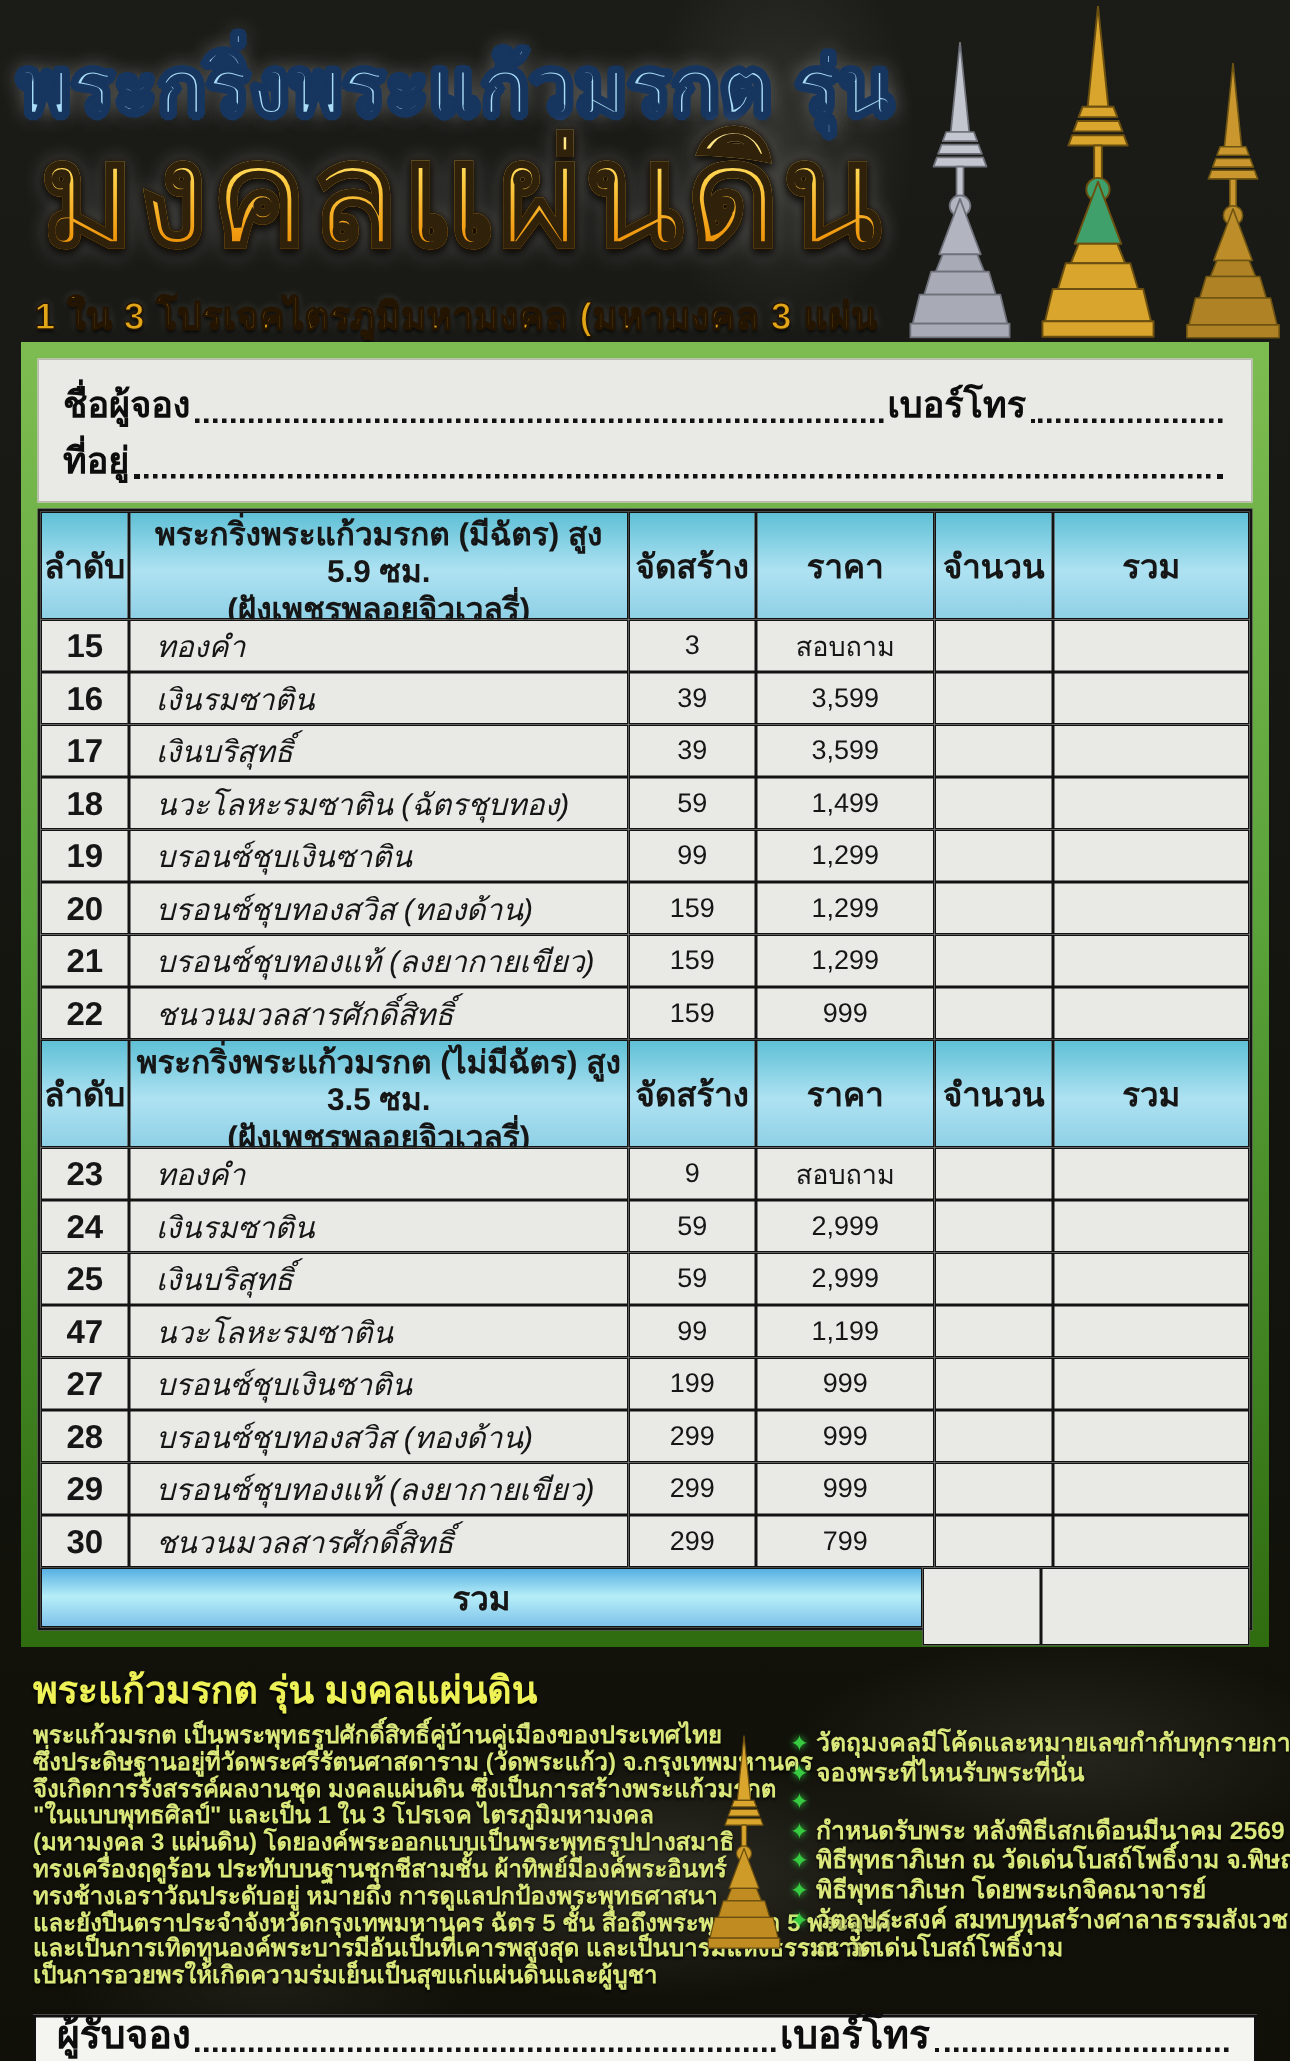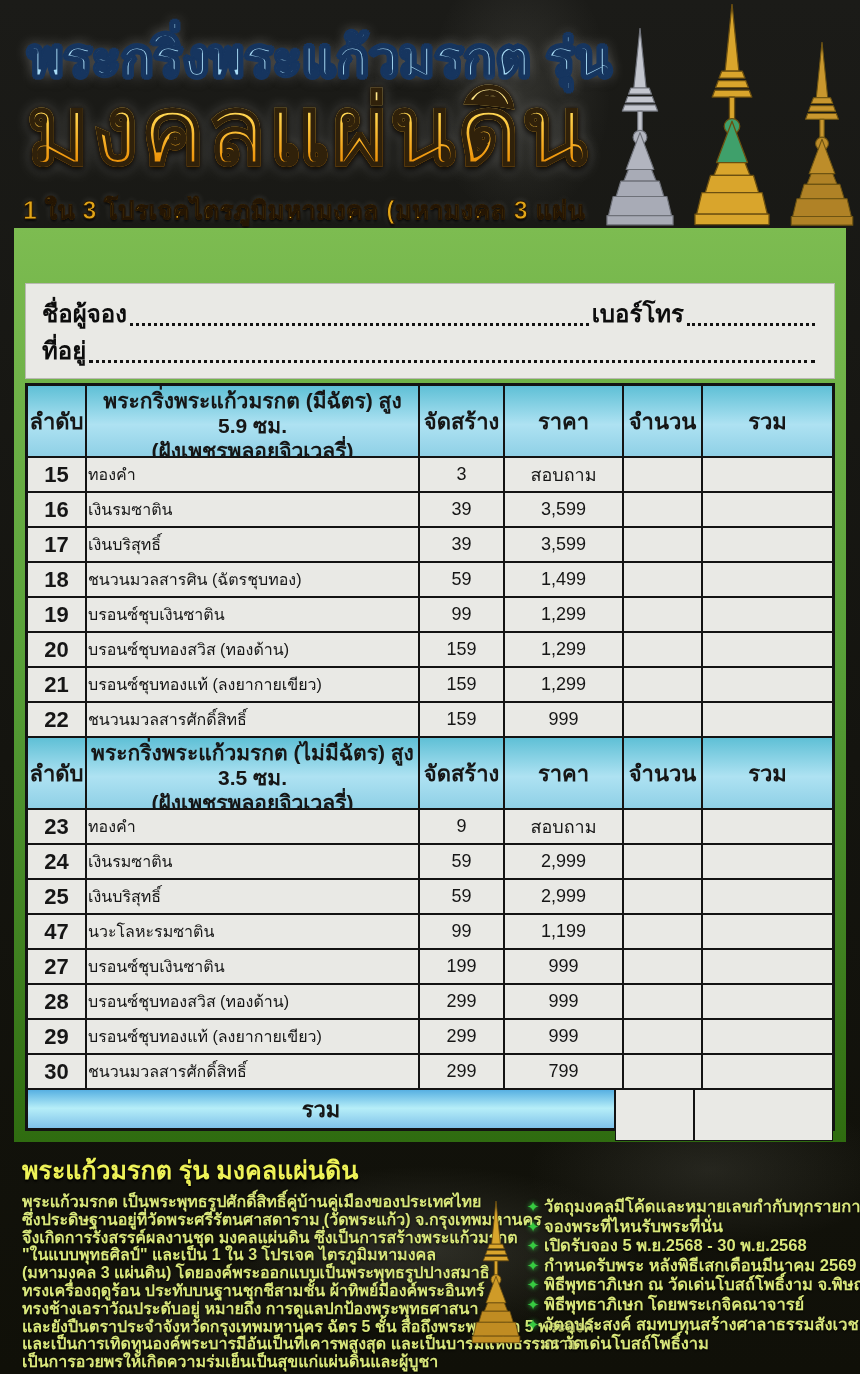--- a/index.html
+++ b/index.html
@@ -11,21 +11,21 @@
       radial-gradient(130px 190px at 520px 90px, rgba(190,190,180,.14), transparent 70%),
       radial-gradient(300px 120px at 430px 1250px, rgba(150,150,140,.22), transparent 70%),
       radial-gradient(260px 110px at 710px 1170px, rgba(120,120,112,.20), transparent 70%),
       radial-gradient(200px 90px at 180px 1320px, rgba(90,90,85,.18), transparent 70%),
       linear-gradient(180deg,#1b1b18 0%, #14140f 55%, #101008 100%);
   }
 
   
   .header { position:relative; height:228px; }
   .title1 {
-    position:absolute; top:16px; left:20px; width:600px; text-align:center;
+    position:absolute; top:16px; left:4px; width:600px; text-align:center;
     font-size:52px; font-weight:bold; letter-spacing:1px;
     color:#a9dcf6;
     -webkit-text-stroke:1.5px #16355f;
     text-shadow:
       -3px 0 0 #16355f, 3px 0 0 #16355f, 0 -3px 0 #16355f, 0 3px 0 #16355f,
       -2px -2px 0 #16355f, 2px 2px 0 #16355f, -2px 2px 0 #16355f, 2px -2px 0 #16355f,
       0 0 14px rgba(255,255,255,.55), 0 5px 8px rgba(0,0,0,.8);
   }
   .title2 {
     position:absolute; top:72px; left:8px; width:600px; text-align:center;
@@ -45,21 +45,21 @@
   .statues { position:absolute; right:4px; top:4px; width:252px; height:224px;
     display:flex; align-items:flex-end; justify-content:space-between; }
   .statues svg { display:block; }
 
   
   .frame {
     position:relative; margin:0 14px; padding:11px;
     background:linear-gradient(180deg,#7dbc51 0%, #5aa23a 45%, #2f6c10 100%);
   }
   .fields {
-    background:#e9e9e5; border:1px solid #b9b9b2; padding:12px 16px 8px; margin-bottom:4px;margin-top:44px;
+    background:#e9e9e5; border:1px solid #b9b9b2; padding:12px 16px 8px; margin-bottom:4px;
   }
   .f-line { display:flex; align-items:flex-end; height:37px; font-size:24px; font-weight:bold; color:#0d0d0d; }
   .dots { border-bottom:3px dotted #121212; margin:0 3px 7px; }
   .dots.grow { flex:1; }
 
   
   .table { border:2px solid #131313; background:#e9e9e5; }
   .t-row { display:flex; }
   .t-cell {
     border:1px solid #131313; background:#e9e9e5; color:#161616;
@@ -67,21 +67,21 @@
   }
   .c1{width:59px}.c2{width:333px}.c3{width:85px}.c4{width:119px}.c5{width:79px}.c6{flex:1}
   .t-head { height:72px; }
   .t-head .t-cell {
     background:linear-gradient(180deg,#5fc0d6 0%, #aee2f2 55%, #8fd0e6 100%);
     font-weight:bold; font-size:22px;
   }
   .t-head .c2 { flex-direction:column; justify-content:space-evenly; font-size:21px; line-height:25px; padding:2px 4px; }
   .t-body { height:35px; }
   .t-body .no { font-weight:bold; font-size:22px; }
-  .t-body .desc { justify-content:flex-start; text-align:left; padding-left:1px; font-size:16px; }
+  .t-body .desc { justify-content:flex-start; text-align:left; padding-left:17px; font-size:20px;font-style:italic; }
   .t-body .num { font-size:18px; }
   .t-sum { height:40px; align-items:flex-start; overflow:visible; }
   .t-sum .merged {
     width:588px; height:40px; font-weight:bold; font-size:22px;
     background:linear-gradient(180deg,#57b0e2 0%, #b6eef8 48%, #7fc2ea 100%);
   }
   .t-sum .protrude { height:52px; position:relative; z-index:3; }
 
   
   .info { position:relative; margin:8px 22px 16px; }
@@ -212,21 +212,21 @@
       <div class="t-row t-body">
         <div class="t-cell c1 no">17</div>
         <div class="t-cell c2 desc">เงินบริสุทธิ์</div>
         <div class="t-cell c3 num">39</div>
         <div class="t-cell c4 num">3,599</div>
         <div class="t-cell c5"></div>
         <div class="t-cell c6"></div>
       </div>
       <div class="t-row t-body">
         <div class="t-cell c1 no">18</div>
-        <div class="t-cell c2 desc">ชนวนมวลสารศิน (ฉัตรชุบทอง)</div>
+        <div class="t-cell c2 desc">นวะโลหะรมซาติน (ฉัตรชุบทอง)</div>
         <div class="t-cell c3 num">59</div>
         <div class="t-cell c4 num">1,499</div>
         <div class="t-cell c5"></div>
         <div class="t-cell c6"></div>
       </div>
       <div class="t-row t-body">
         <div class="t-cell c1 no">19</div>
         <div class="t-cell c2 desc">บรอนซ์ชุบเงินซาติน</div>
         <div class="t-cell c3 num">99</div>
         <div class="t-cell c4 num">1,299</div>
@@ -376,21 +376,20 @@
         <div class="bullet">
           <span class="star">✦</span>
           <span>วัตถุมงคลมีโค้ดและหมายเลขกำกับทุกรายการ</span>
         </div>
         <div class="bullet">
           <span class="star">✦</span>
           <span>จองพระที่ไหนรับพระที่นั่น</span>
         </div>
         <div class="bullet">
           <span class="star">✦</span>
-          <span>เปิดรับจอง 5 พ.ย.2568 - 30 พ.ย.2568</span>
         </div>
         <div class="bullet">
           <span class="star">✦</span>
           <span>กำหนดรับพระ หลังพิธีเสกเดือนมีนาคม 2569</span>
         </div>
         <div class="bullet">
           <span class="star">✦</span>
           <span>พิธีพุทธาภิเษก ณ วัดเด่นโบสถ์โพธิ์งาม จ.พิษณุโลก</span>
         </div>
         <div class="bullet">

